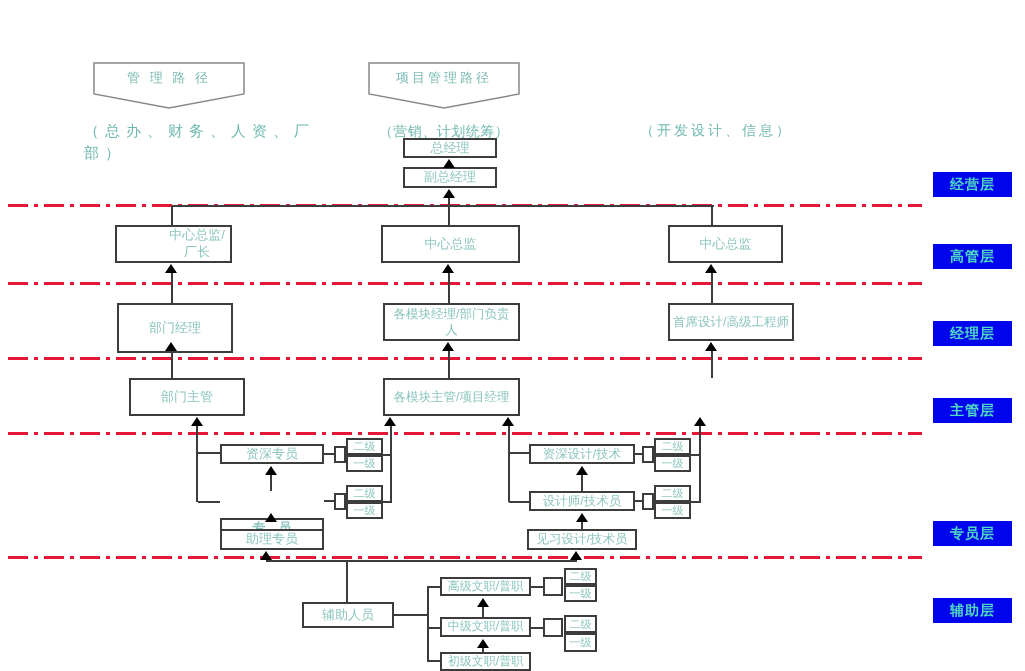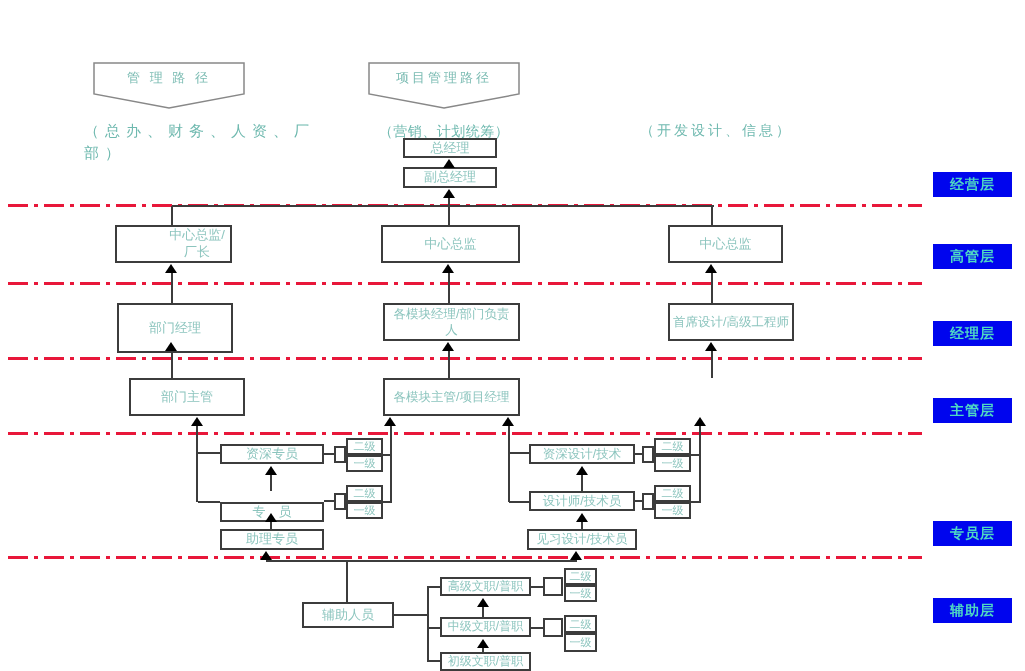--- a/index.html
+++ b/index.html
@@ -74,21 +74,21 @@
   <div class="bx" style="left:668px;top:225px;width:115px;height:38px;">中心总监</div>
 
   <div class="bx" style="left:117px;top:303px;width:116px;height:50px;">部门经理</div>
   <div class="bx wrap" style="left:383px;top:303px;width:137px;height:38px;">各模块经理/部门负责人</div>
   <div class="bx wrap" style="left:668px;top:303px;width:126px;height:38px;">首席设计/高级工程师</div>
 
   <div class="bx" style="left:117px;top:378px;width:116px;height:38px;margin-left:12px;">部门主管</div>
   <div class="bx wrap" style="left:383px;top:378px;width:137px;height:38px;">各模块主管/项目经理</div>
 
   <div class="bx" style="left:220px;top:444px;width:104px;height:20px;">资深专员</div>
-  <div class="bx" style="left:220px;top:502px;width:104px;height:20px;">专　员</div>
+  <div class="bx" style="left:220px;top:518px;width:104px;height:20px;font-weight:bold;">专　员</div>
   <div class="bx" style="left:220px;top:529px;width:104px;height:21px;">助理专员</div>
   <div class="cn" style="left:334px;top:446px;width:12px;height:17px;"></div>
   <div class="sm" style="left:346px;top:438px;width:37px;height:17px;">二级</div>
   <div class="sm" style="left:346px;top:455px;width:37px;height:17px;">一级</div>
   <div class="cn" style="left:334px;top:493px;width:12px;height:17px;"></div>
   <div class="sm" style="left:346px;top:485px;width:37px;height:17px;">二级</div>
   <div class="sm" style="left:346px;top:502px;width:37px;height:17px;">一级</div>
 
   <div class="bx" style="left:529px;top:444px;width:106px;height:20px;font-size:12.5px;">资深设计/技术</div>
   <div class="bx" style="left:529px;top:491px;width:106px;height:20px;font-size:12.5px;">设计师/技术员</div>

